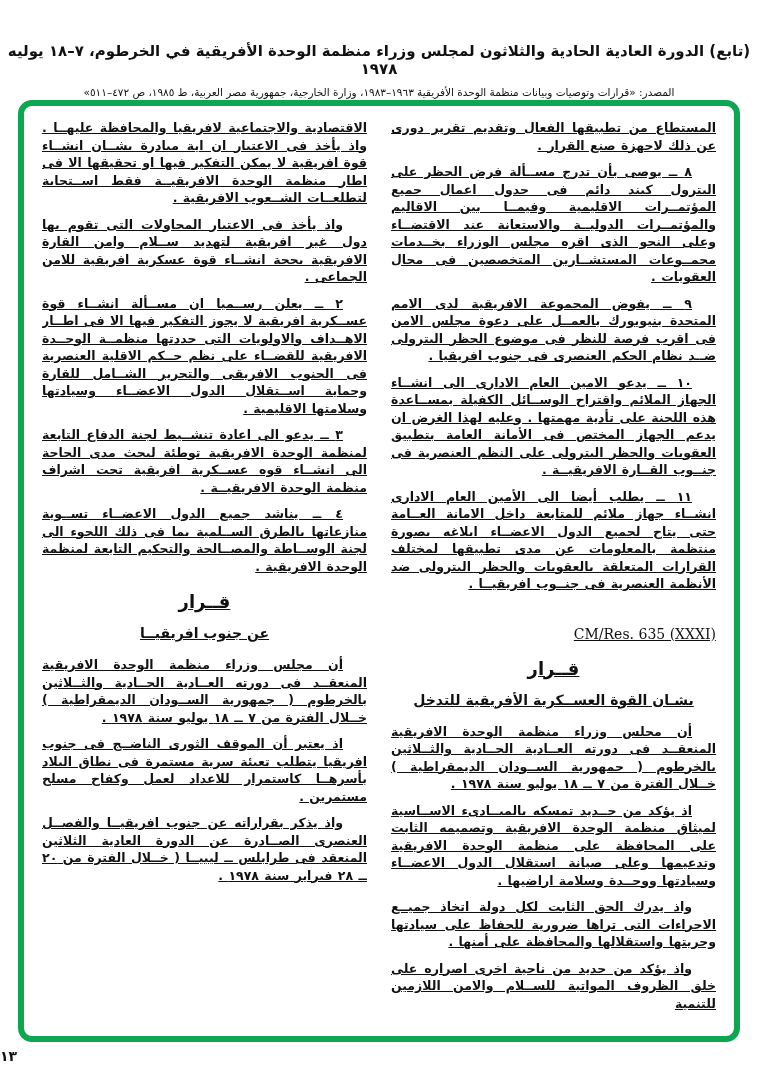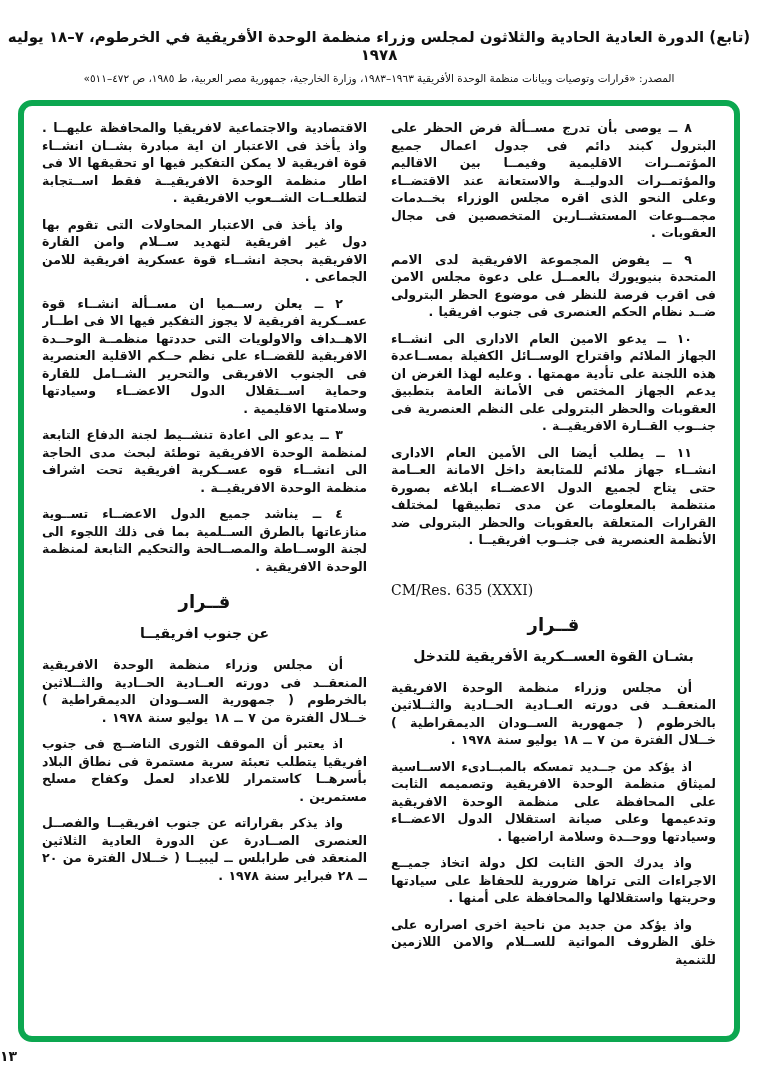--- a/index.html
+++ b/index.html
@@ -8,21 +8,21 @@
     background: #ffffff;
     font-family: "DejaVu Sans", sans-serif;
     color: #111111;
     overflow: hidden;
   }
   .page { position: relative; width: 758px; height: 1078px; }
 
   
   .hdr { direction: rtl; text-align: center; }
   .hdr-session {
-    padding-top: 28px;
+    padding-top: 42px;
     font-size: 15px;
     font-weight: bold;
     letter-spacing: 0;
   }
   .hdr-source {
     margin-top: 8px;
     font-size: 10.5px;
     font-weight: normal;
   }
 
@@ -42,35 +42,36 @@
     direction: rtl;
     display: flex;
     gap: 24px;
     height: 100%;
   }
   .col {
     flex: 1 1 0;
     direction: rtl;
     text-align: justify;
     overflow: hidden;
+    text-decoration: underline;
   }
   .col p {
     margin: 0 0 9px 0;
     font-size: 12.5px;
     line-height: 17.5px;
     font-weight: bold;
     text-indent: 24px;
     word-spacing: 1px;
   }
   .col p.cont { text-indent: 0; }
 
   
   .rescode {
     direction: ltr;
-    text-align: left;
+    text-align: right;
     font-family: "DejaVu Serif", serif;
     font-weight: normal;
     font-size: 14px;
     margin: 33px 0 14px 0;
   }
   .resword {
     text-align: center;
     font-size: 18px;
     font-weight: bold;
     margin: 16px 0 13px 0;
@@ -99,20 +100,21 @@
 
   <div class="hdr">
     <div class="hdr-session">(تابع) الدورة العادية الحادية والثلاثون لمجلس وزراء منظمة الوحدة الأفريقية في الخرطوم، ٧–١٨ يوليه ١٩٧٨</div>
     <div class="hdr-source">المصدر: «قرارات وتوصيات وبيانات منظمة الوحدة الأفريقية ١٩٦٣–١٩٨٣، وزارة الخارجية، جمهورية مصر العربية، ط ١٩٨٥، ص ٤٧٢–٥١١»</div>
   </div>
 
   <div class="frame" style="border-color: rgb(12, 167, 80);">
     <div class="cols">
 
       <section class="col">
+        <p class="cont">المستطاع من تطبيقها الفعال وتقديم تقرير دورى عن ذلك لاجهزة صنع القرار .</p>
         <p>٨ ــ يوصى بأن تدرج مســألة فرض الحظر على البترول كبند دائم فى جدول اعمال جميع المؤتمــرات الاقليمية وفيمــا بين الاقاليم والمؤتمــرات الدوليــة والاستعانة عند الاقتضــاء وعلى النحو الذى اقره مجلس الوزراء بخــدمات مجمــوعات المستشــارين المتخصصين فى مجال العقوبات .</p>
         <p>٩ ــ يفوض المجموعة الافريقية لدى الامم المتحدة بنيويورك بالعمــل على دعوة مجلس الامن فى اقرب فرصة للنظر فى موضوع الحظر البترولى ضــد نظام الحكم العنصرى فى جنوب افريقيا .</p>
         <p>١٠ ــ يدعو الامين العام الادارى الى انشــاء الجهاز الملائم واقتراح الوســائل الكفيلة بمســاعدة هذه اللجنة على تأدية مهمتها . وعليه لهذا الغرض ان يدعم الجهاز المختص فى الأمانة العامة بتطبيق العقوبات والحظر البترولى على النظم العنصرية فى جنــوب القــارة الافريقيــة .</p>
         <p>١١ ــ يطلب أيضا الى الأمين العام الادارى انشــاء جهاز ملائم للمتابعة داخل الامانة العــامة حتى يتاح لجميع الدول الاعضــاء ابلاغه بصورة منتظمة بالمعلومات عن مدى تطبيقها لمختلف القرارات المتعلقة بالعقوبات والحظر البترولى ضد الأنظمة العنصرية فى جنــوب افريقيــا .</p>
 
         <div class="rescode">CM/Res. 635 (XXXI)</div>
         <div class="resword">قــرار</div>
         <div class="ressubject">بشـان القوة العســكرية الأفريقية للتدخل</div>
 
         <p>أن مجلس وزراء منظمة الوحدة الافريقية المنعقــد فى دورته العــادية الحــادية والثــلاثين بالخرطوم ( جمهورية الســودان الديمقراطية ) خــلال الفترة من ٧ ــ ١٨ يوليو سنة ١٩٧٨ .</p>

